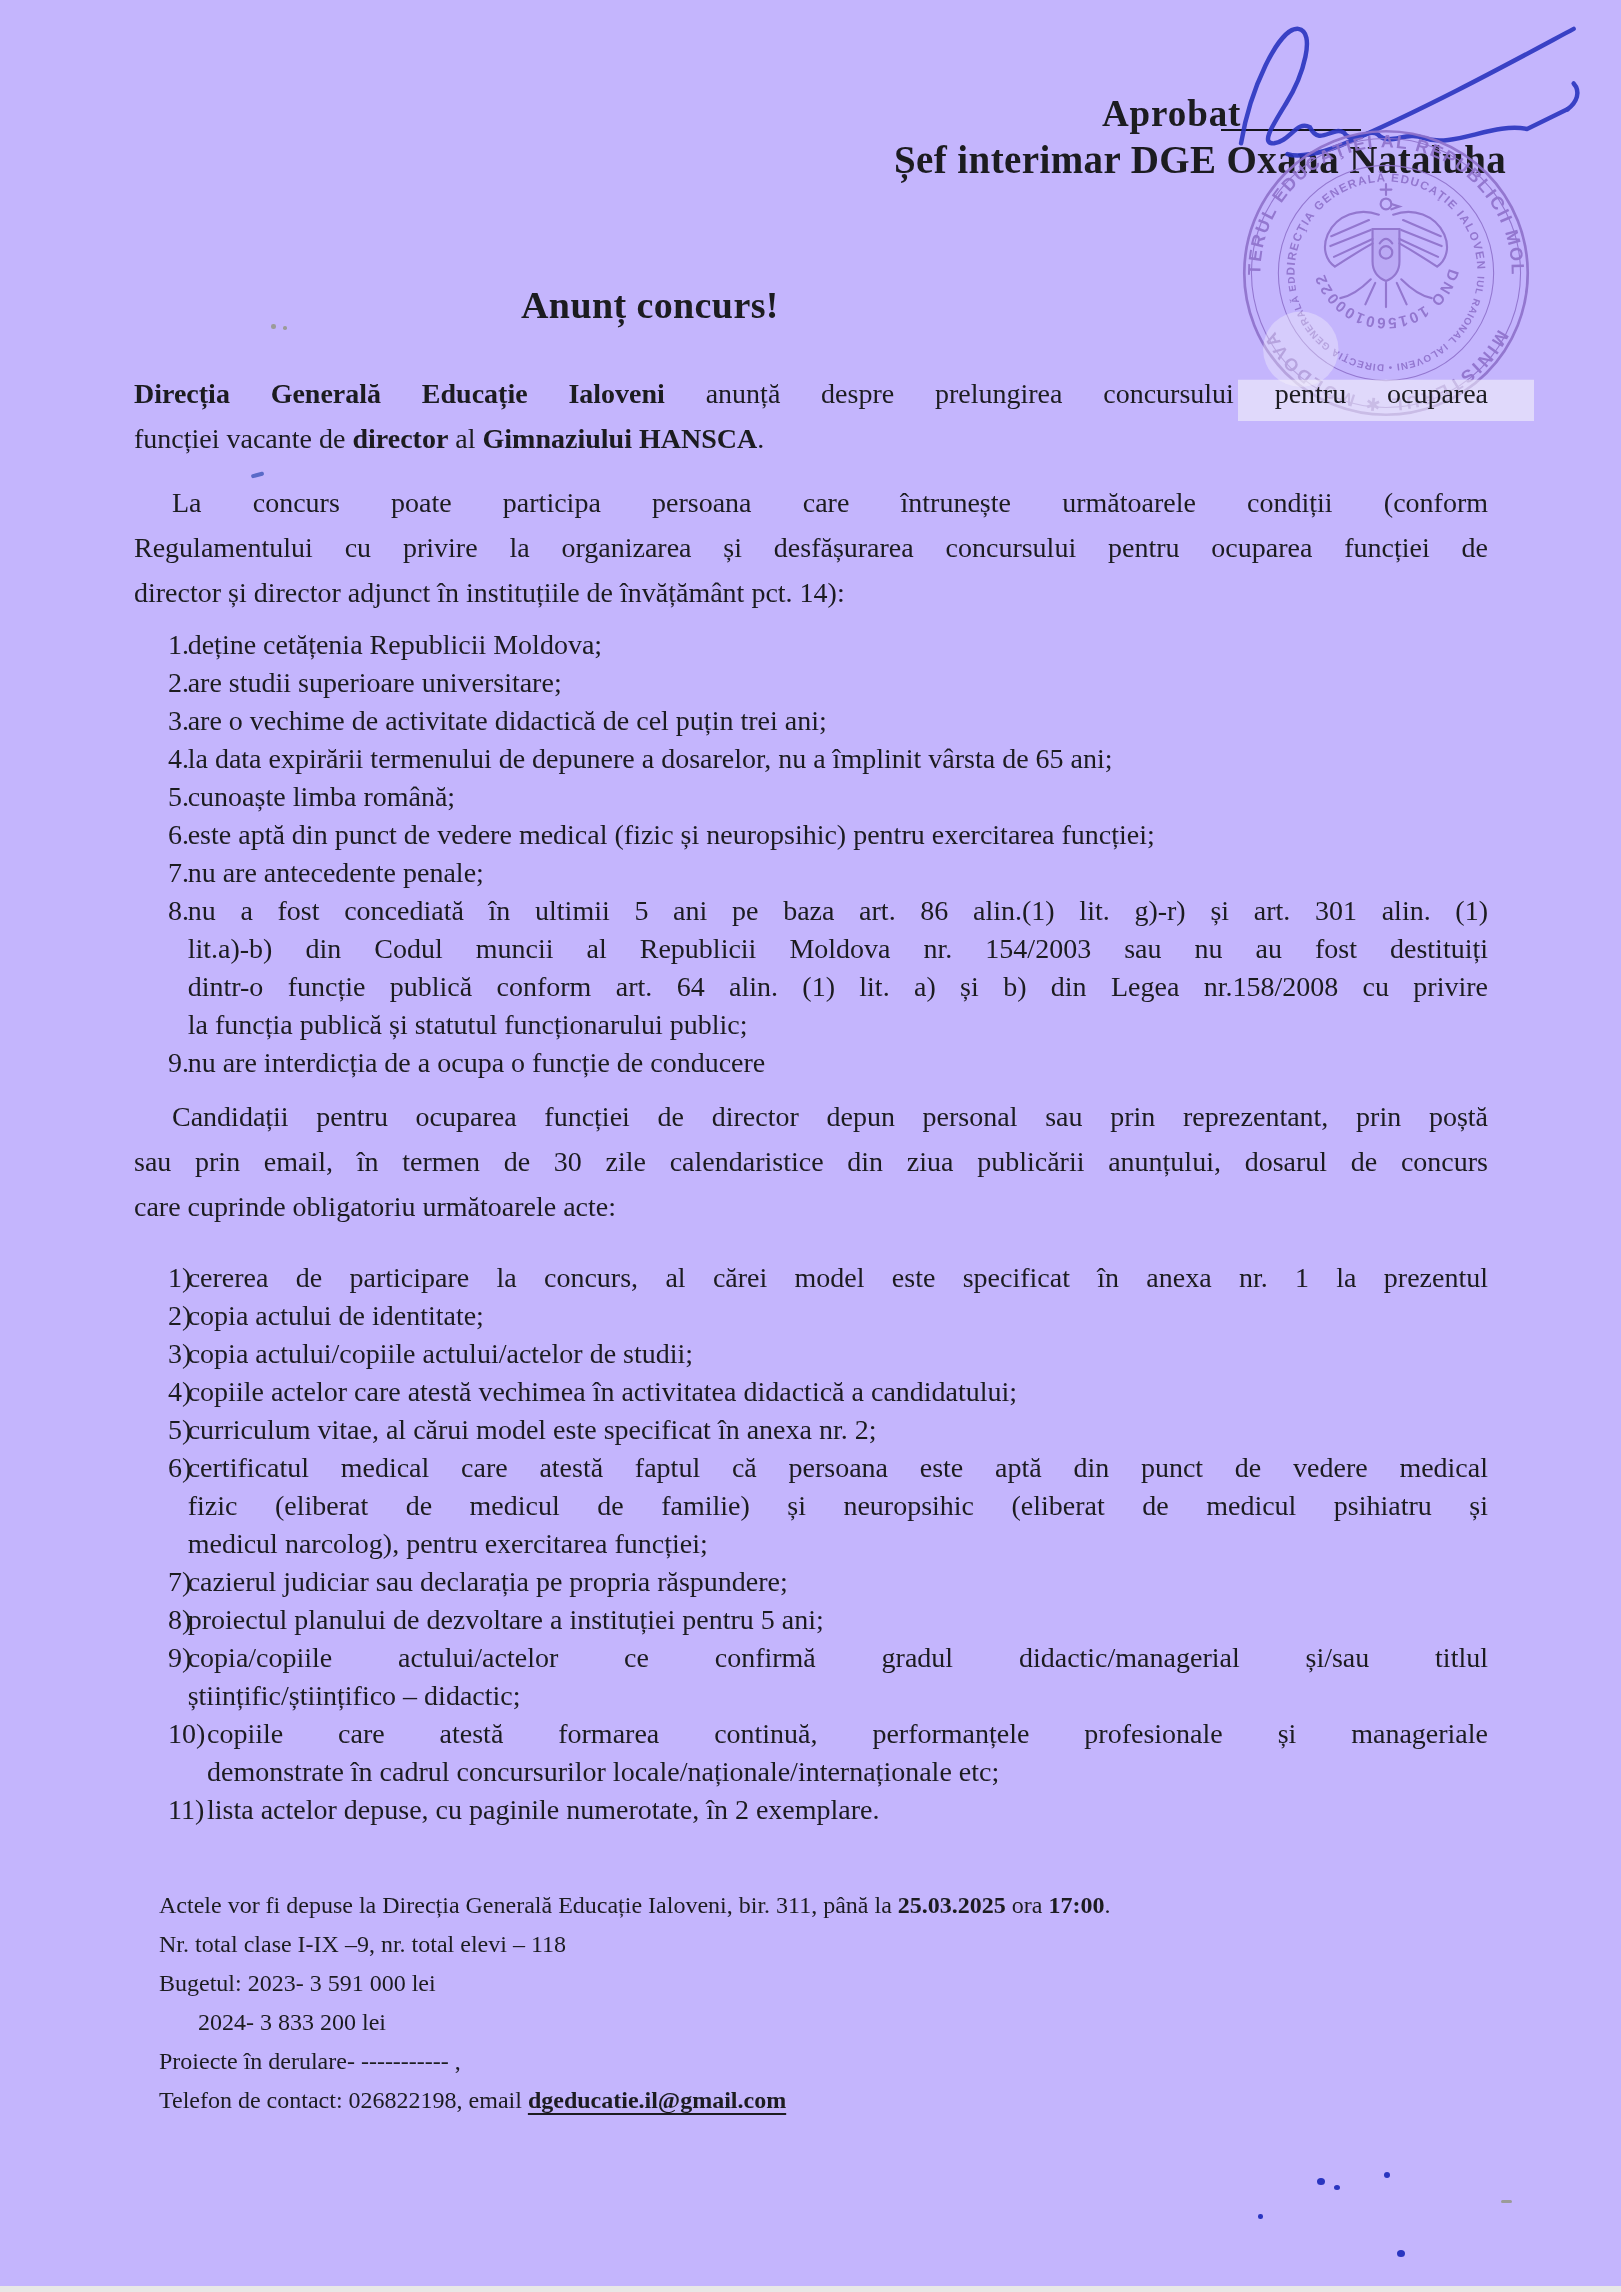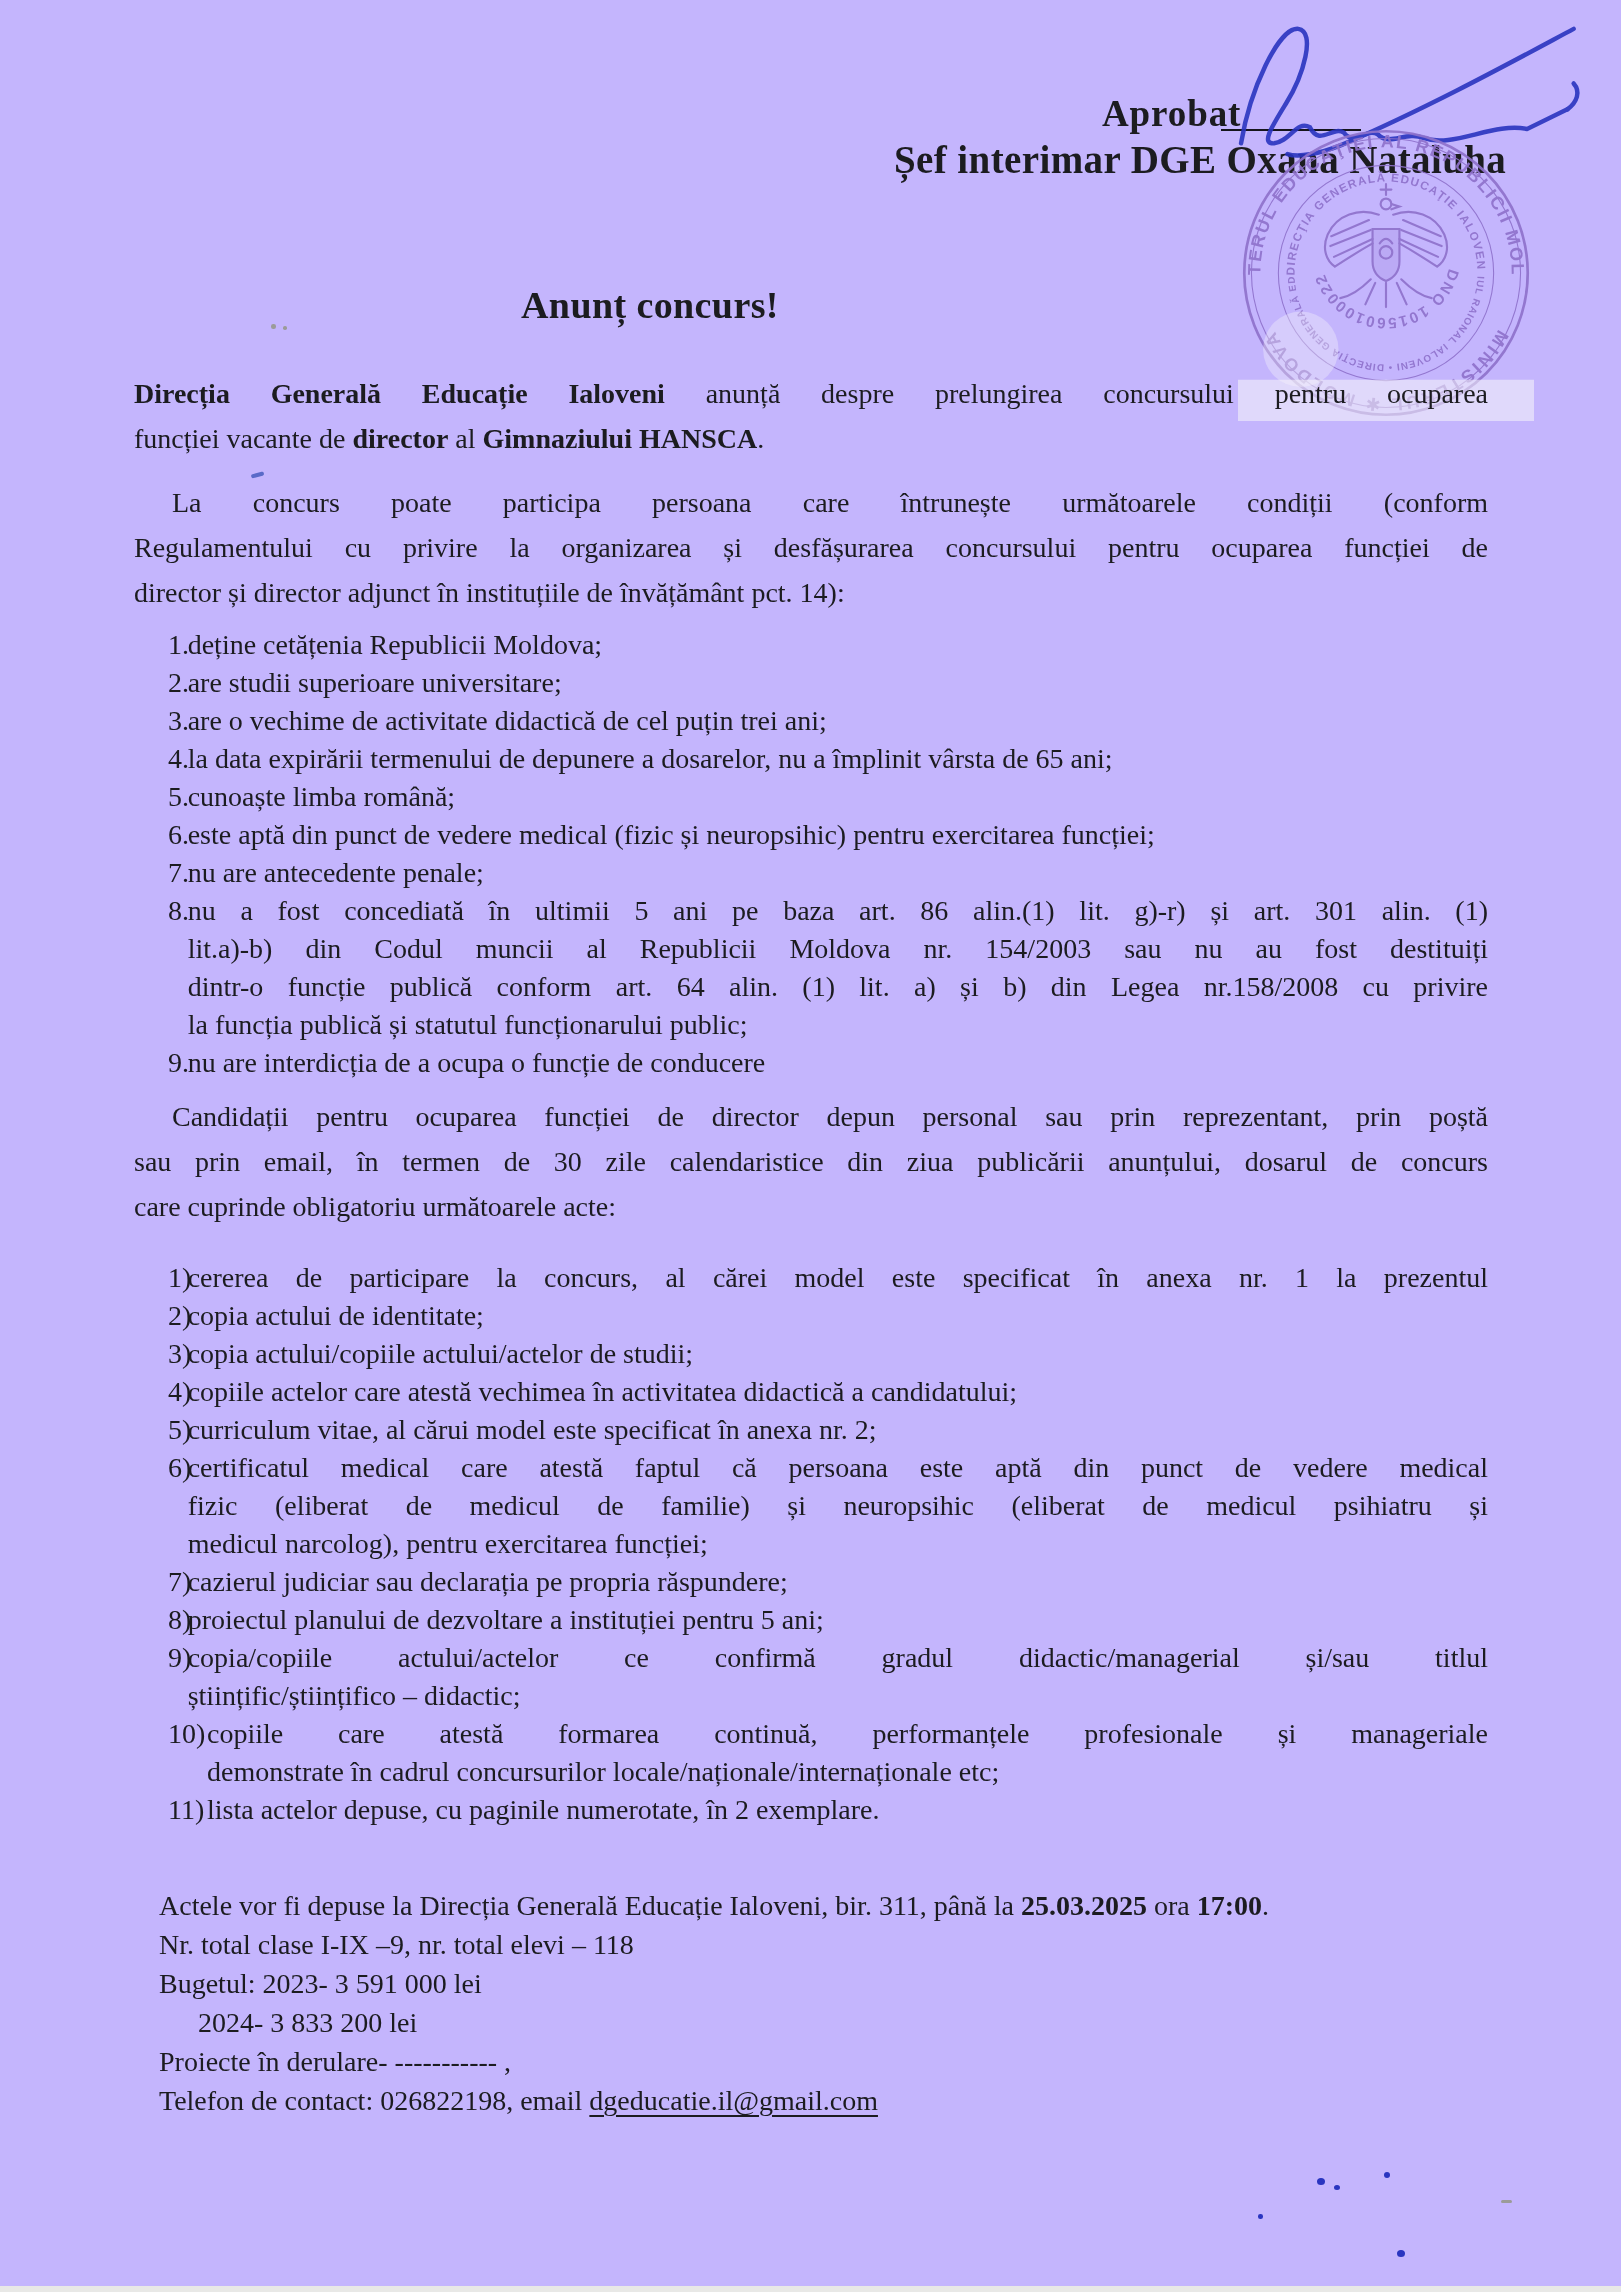--- a/index.html
+++ b/index.html
@@ -27,23 +27,23 @@
   ol{margin:0;padding:0;list-style:none;counter-reset:it;}
   ol li{position:relative;counter-increment:it;padding-left:19.7px;}
   ol li::before{position:absolute;left:0;top:0;}
   ol.dot  li::before{content:counter(it) ".";}
   ol.paren li::before{content:counter(it) ")";}
   .list-blk{position:absolute;left:168px;width:1320px;font-size:28px;line-height:38px;}
   .list2{line-height:38px;}
   li.wide{padding-left:39px;}
   b{font-weight:bold;}
   
-  .footer{position:absolute;left:159px;top:1886px;width:1343px;font-size:28px;line-height:39px;}
+  .footer{position:absolute;left:159px;top:1886px;width:1343px;font-size:24px;line-height:39px;}
   .budget2{padding-left:39px;}
-  .email{text-decoration:underline;text-underline-offset:4.5px;}
+  .email{text-decoration:underline;text-underline-offset:4.5px;font-weight:bold;}
   
   .speck{position:absolute;border-radius:50%;}
   .speck.blue{background:#2a35c0;}
   .speck.gray{background:#9b9b98;}
   .dash-speck{position:absolute;width:12.5px;height:3.6px;background:#5a6ac8;border-radius:1.8px;transform:rotate(-15deg);}
 </style>
 </head>
 <body>
 
 <div class="page">

